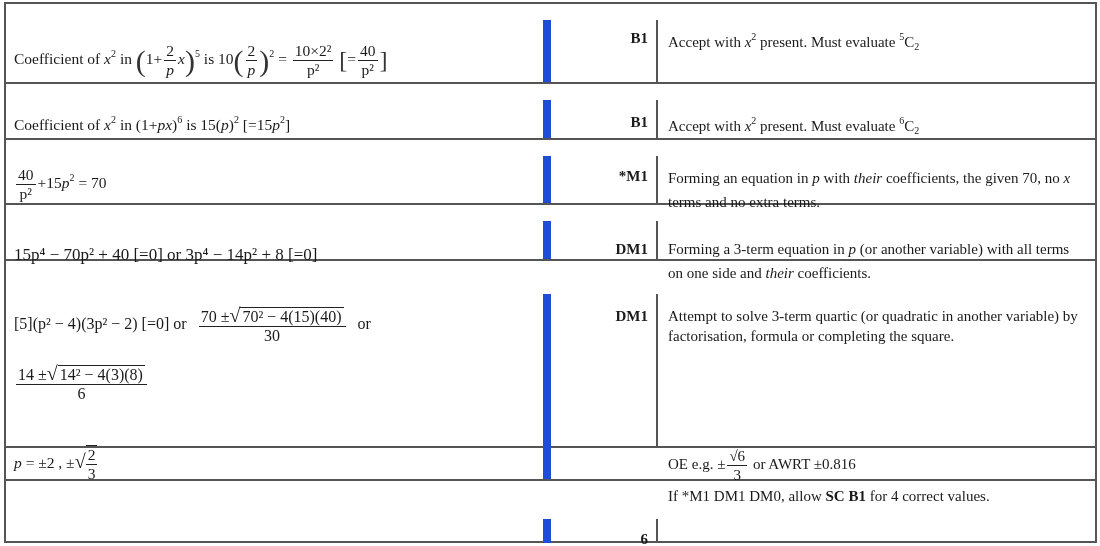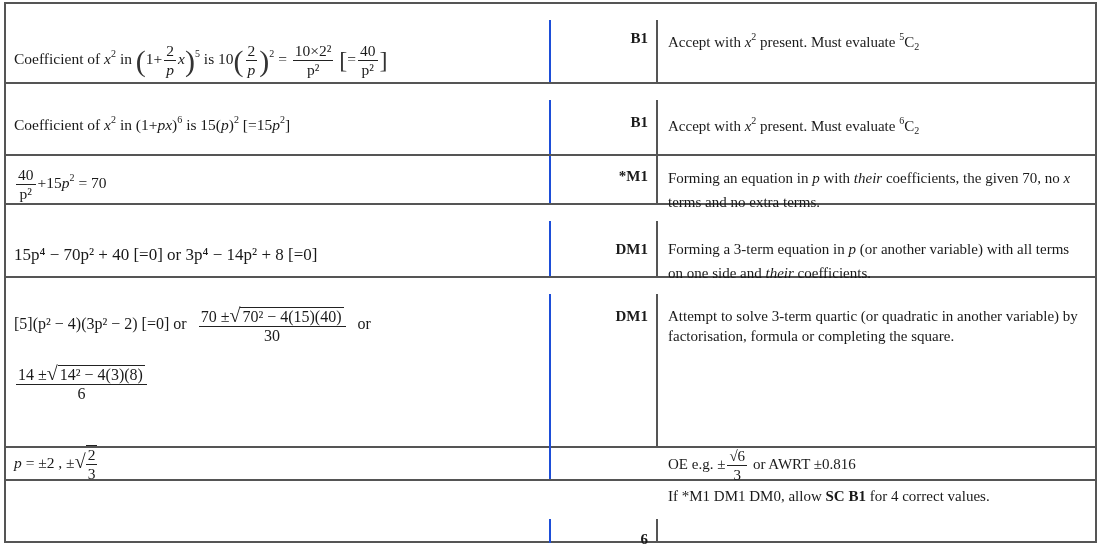--- a/index.html
+++ b/index.html
@@ -3,21 +3,21 @@
 <meta charset="utf-8">
 <style>
   html, body { margin:0; padding:0; background:#ffffff; }
   body { width:1100px; height:546px; overflow:hidden; position:relative;
          font-family:"Liberation Serif", "DejaVu Serif", serif; color:#1a1a1a; }
   .table { position:absolute; left:4px; top:2px; width:1093px; height:541px;
            border:2px solid #555; box-sizing:border-box; }
   .row { position:absolute; left:0; width:100%; border-bottom:2px solid #555; box-sizing:border-box; }
   .row:last-child { border-bottom:none; }
   .cell { position:absolute; top:0; bottom:0; box-sizing:border-box;margin-top:16px; }
-  .c1 { left:0; width:545px; border-right:2px solid #1d4ed8; }
+  .c1 { left:0; width:545px; border-right:8px solid #1d4ed8; }
   .c2 { left:545px; width:107px; border-right:2px solid #555; }
   .c3 { left:652px; right:0; }
   .mark { position:absolute; right:8px; top:10px; font-weight:bold; font-size:15px; }
   .note { position:absolute; left:10px; top:10px; right:8px; font-size:15px; line-height:24px; }
   .work { position:absolute; left:8px; font-size:15.5px; white-space:nowrap; }
   i { font-style:italic; }
   sup { font-size:10px; vertical-align:7px; line-height:0; }
   sub { font-size:10px; vertical-align:-3px; line-height:0; }
   .frac { display:inline-block; vertical-align:middle; text-align:center; margin:0 2px; }
   .frac > span { display:block; line-height:18px; padding:0 2px; }
@@ -48,21 +48,21 @@
     <div class="cell c2">
       <span class="mark">B1</span>
     </div>
     <div class="cell c3">
       <div class="note">
         <span>Accept with</span> <i>x</i><sup>2</sup> <span>present. Must evaluate</span> <sup>5</sup><span>C</span><sub>2</sub>
       </div>
     </div>
   </div>
 
-  <div class="row" style="top:80px; height:72px;">
+  <div class="row" style="top:80px; height:56px;">
     <div class="cell c1">
       <div class="work" style="top:16px;">
         <span>Coefficient of</span> <i>x</i><sup>2</sup>
         <span>in (1+</span><i>px</i><span>)</span><sup>6</sup>
         <span>is 15(</span><i>p</i><span>)</span><sup>2</sup>
         <span>[=15</span><i>p</i><sup>2</sup><span>]</span>
       </div>
     </div>
     <div class="cell c2">
       <span class="mark" style="top:14px;">B1</span>
@@ -83,21 +83,21 @@
     <div class="cell c2">
       <span class="mark" style="top:12px;">*M1</span>
     </div>
     <div class="cell c3">
       <div class="note">
         <span>Forming an equation in</span> <i>p</i> <span>with</span> <i>their</i> <span>coefficients, the given 70, no</span> <i>x</i> <span>terms and no extra terms.</span>
       </div>
     </div>
   </div>
 
-  <div class="row" style="top:201px; height:73px;">
+  <div class="row" style="top:201px; height:56px;">
     <div class="cell c1">
       <div class="work" style="top:24px; font-size:17px;">15p⁴ − 70p² + 40  [=0]  or  3p⁴ − 14p² + 8  [=0]</div>
     </div>
     <div class="cell c2">
       <span class="mark" style="top:20px;">DM1</span>
     </div>
     <div class="cell c3">
       <div class="note" style="top:16px;">
         <span>Forming a 3-term equation in</span> <i>p</i> <span>(or another variable) with all terms on one side and</span> <i>their</i> <span>coefficients.</span>
       </div>

